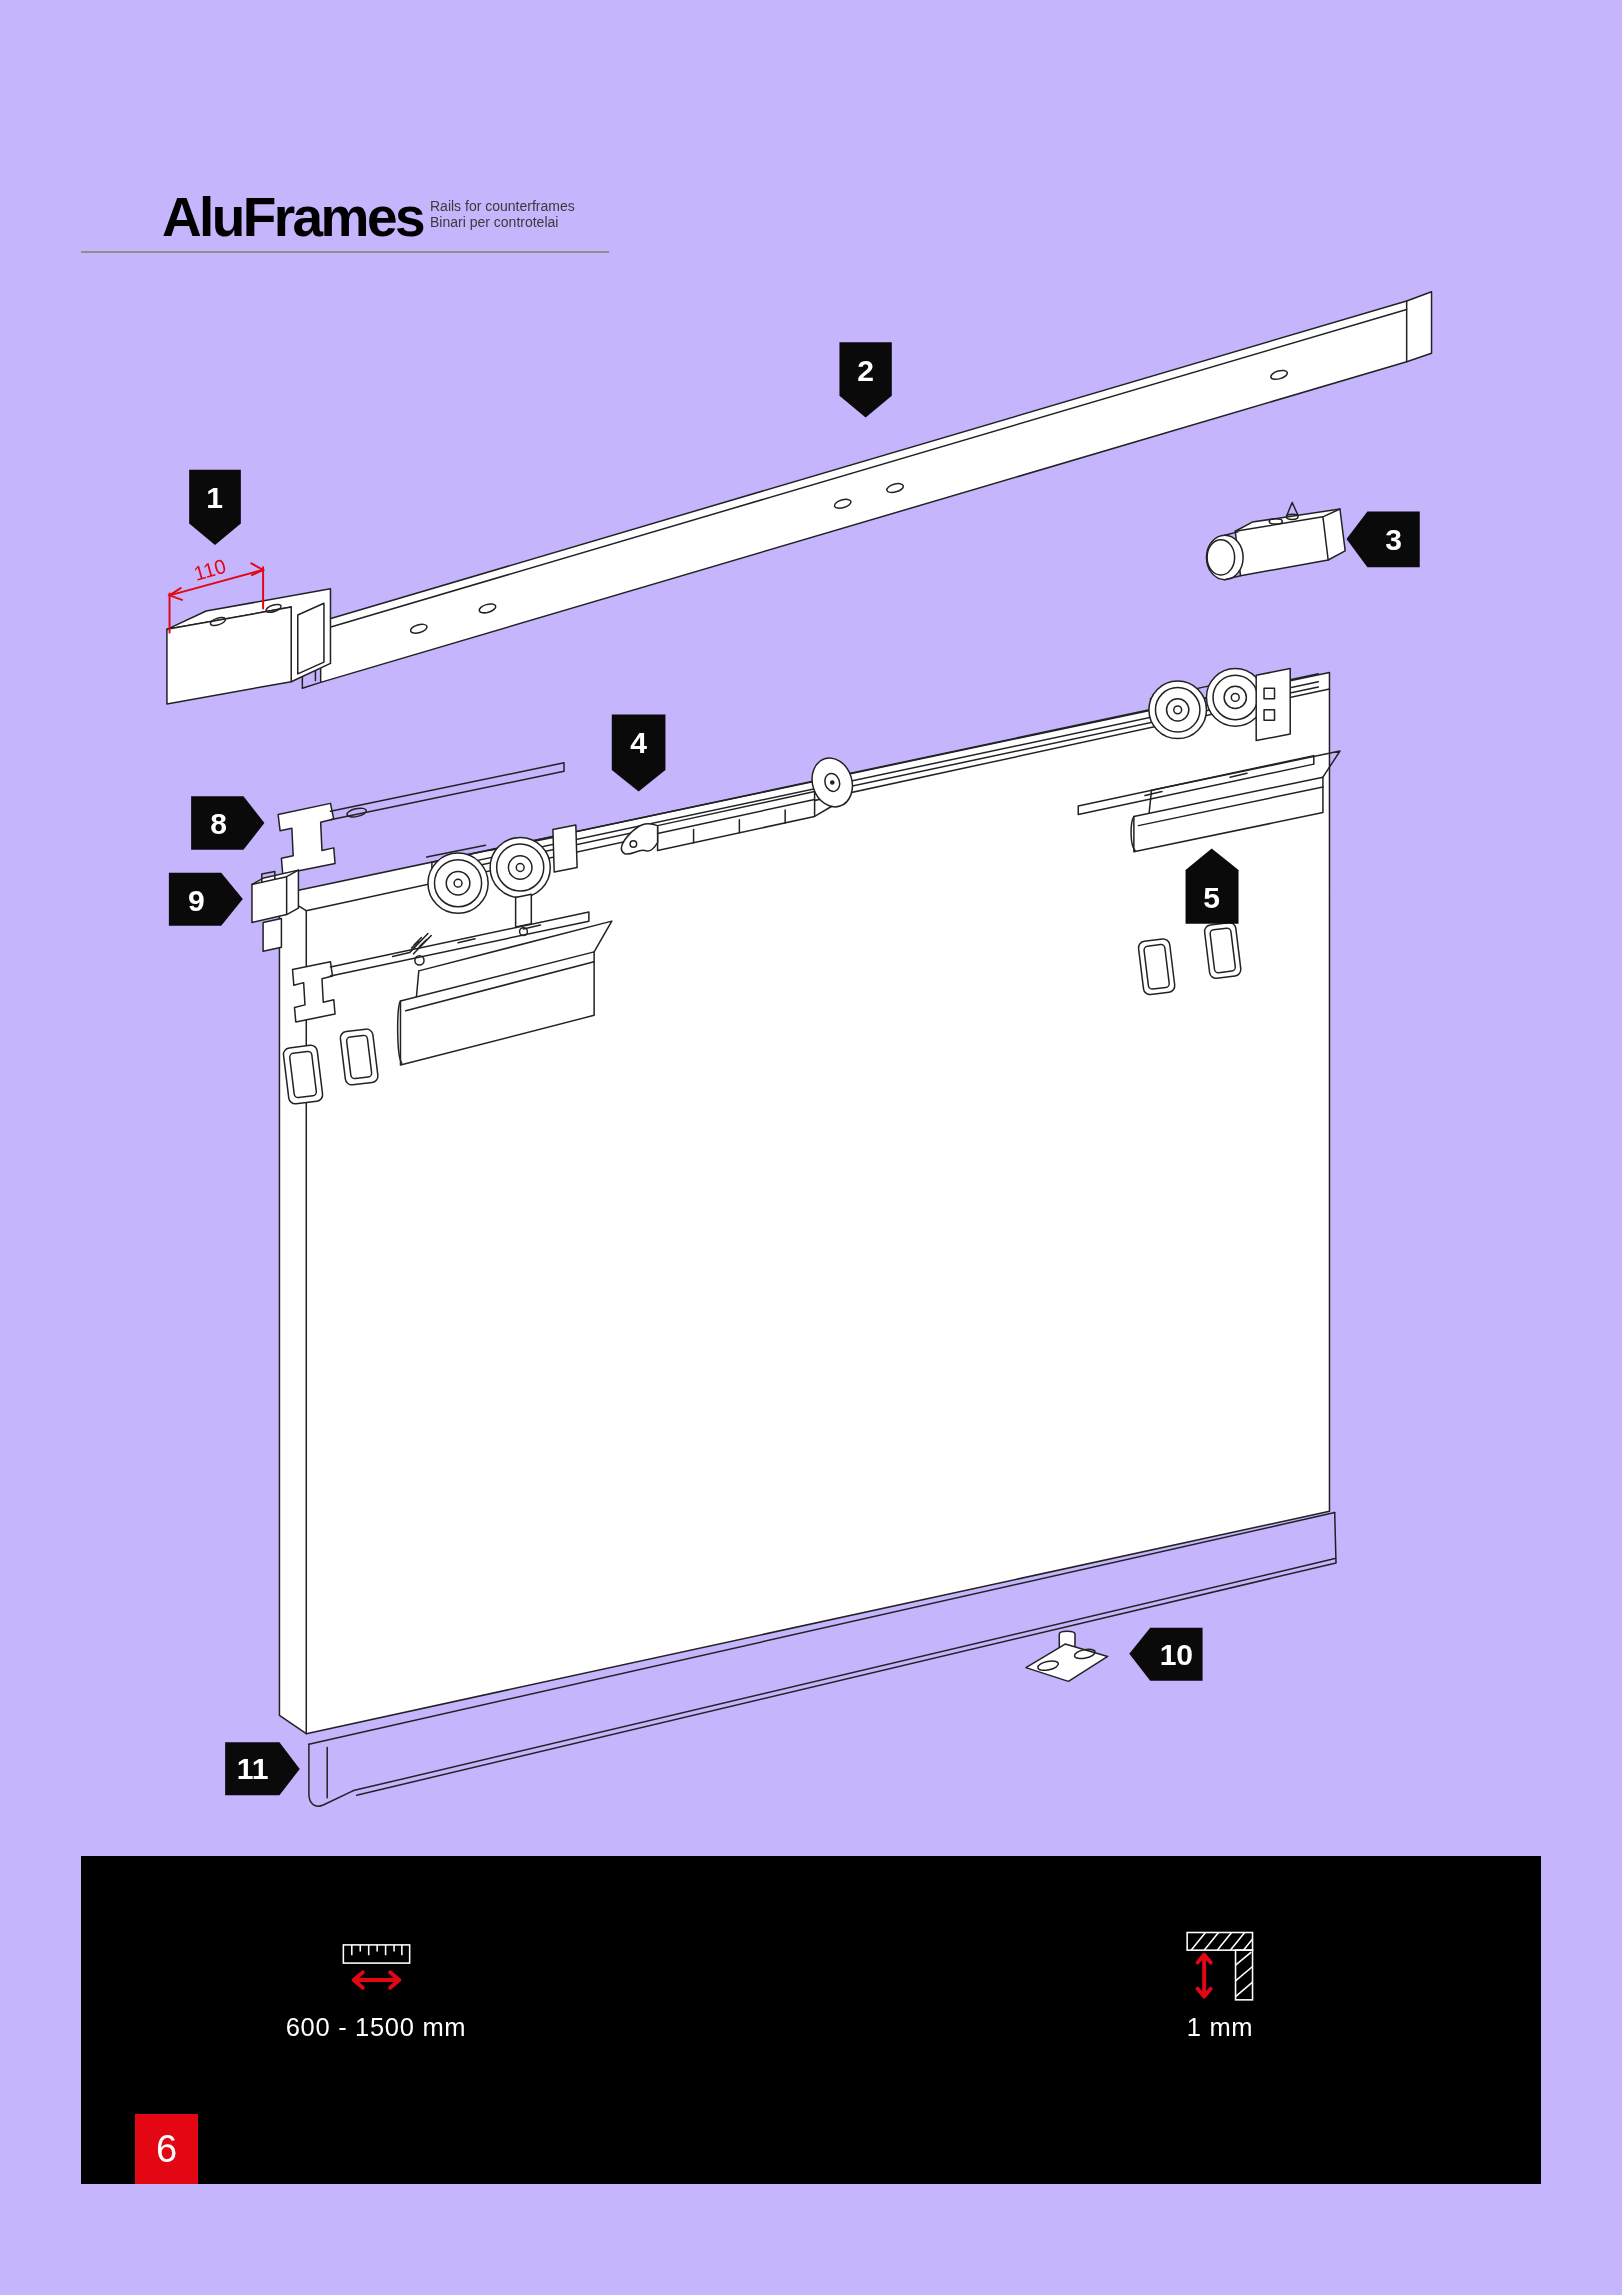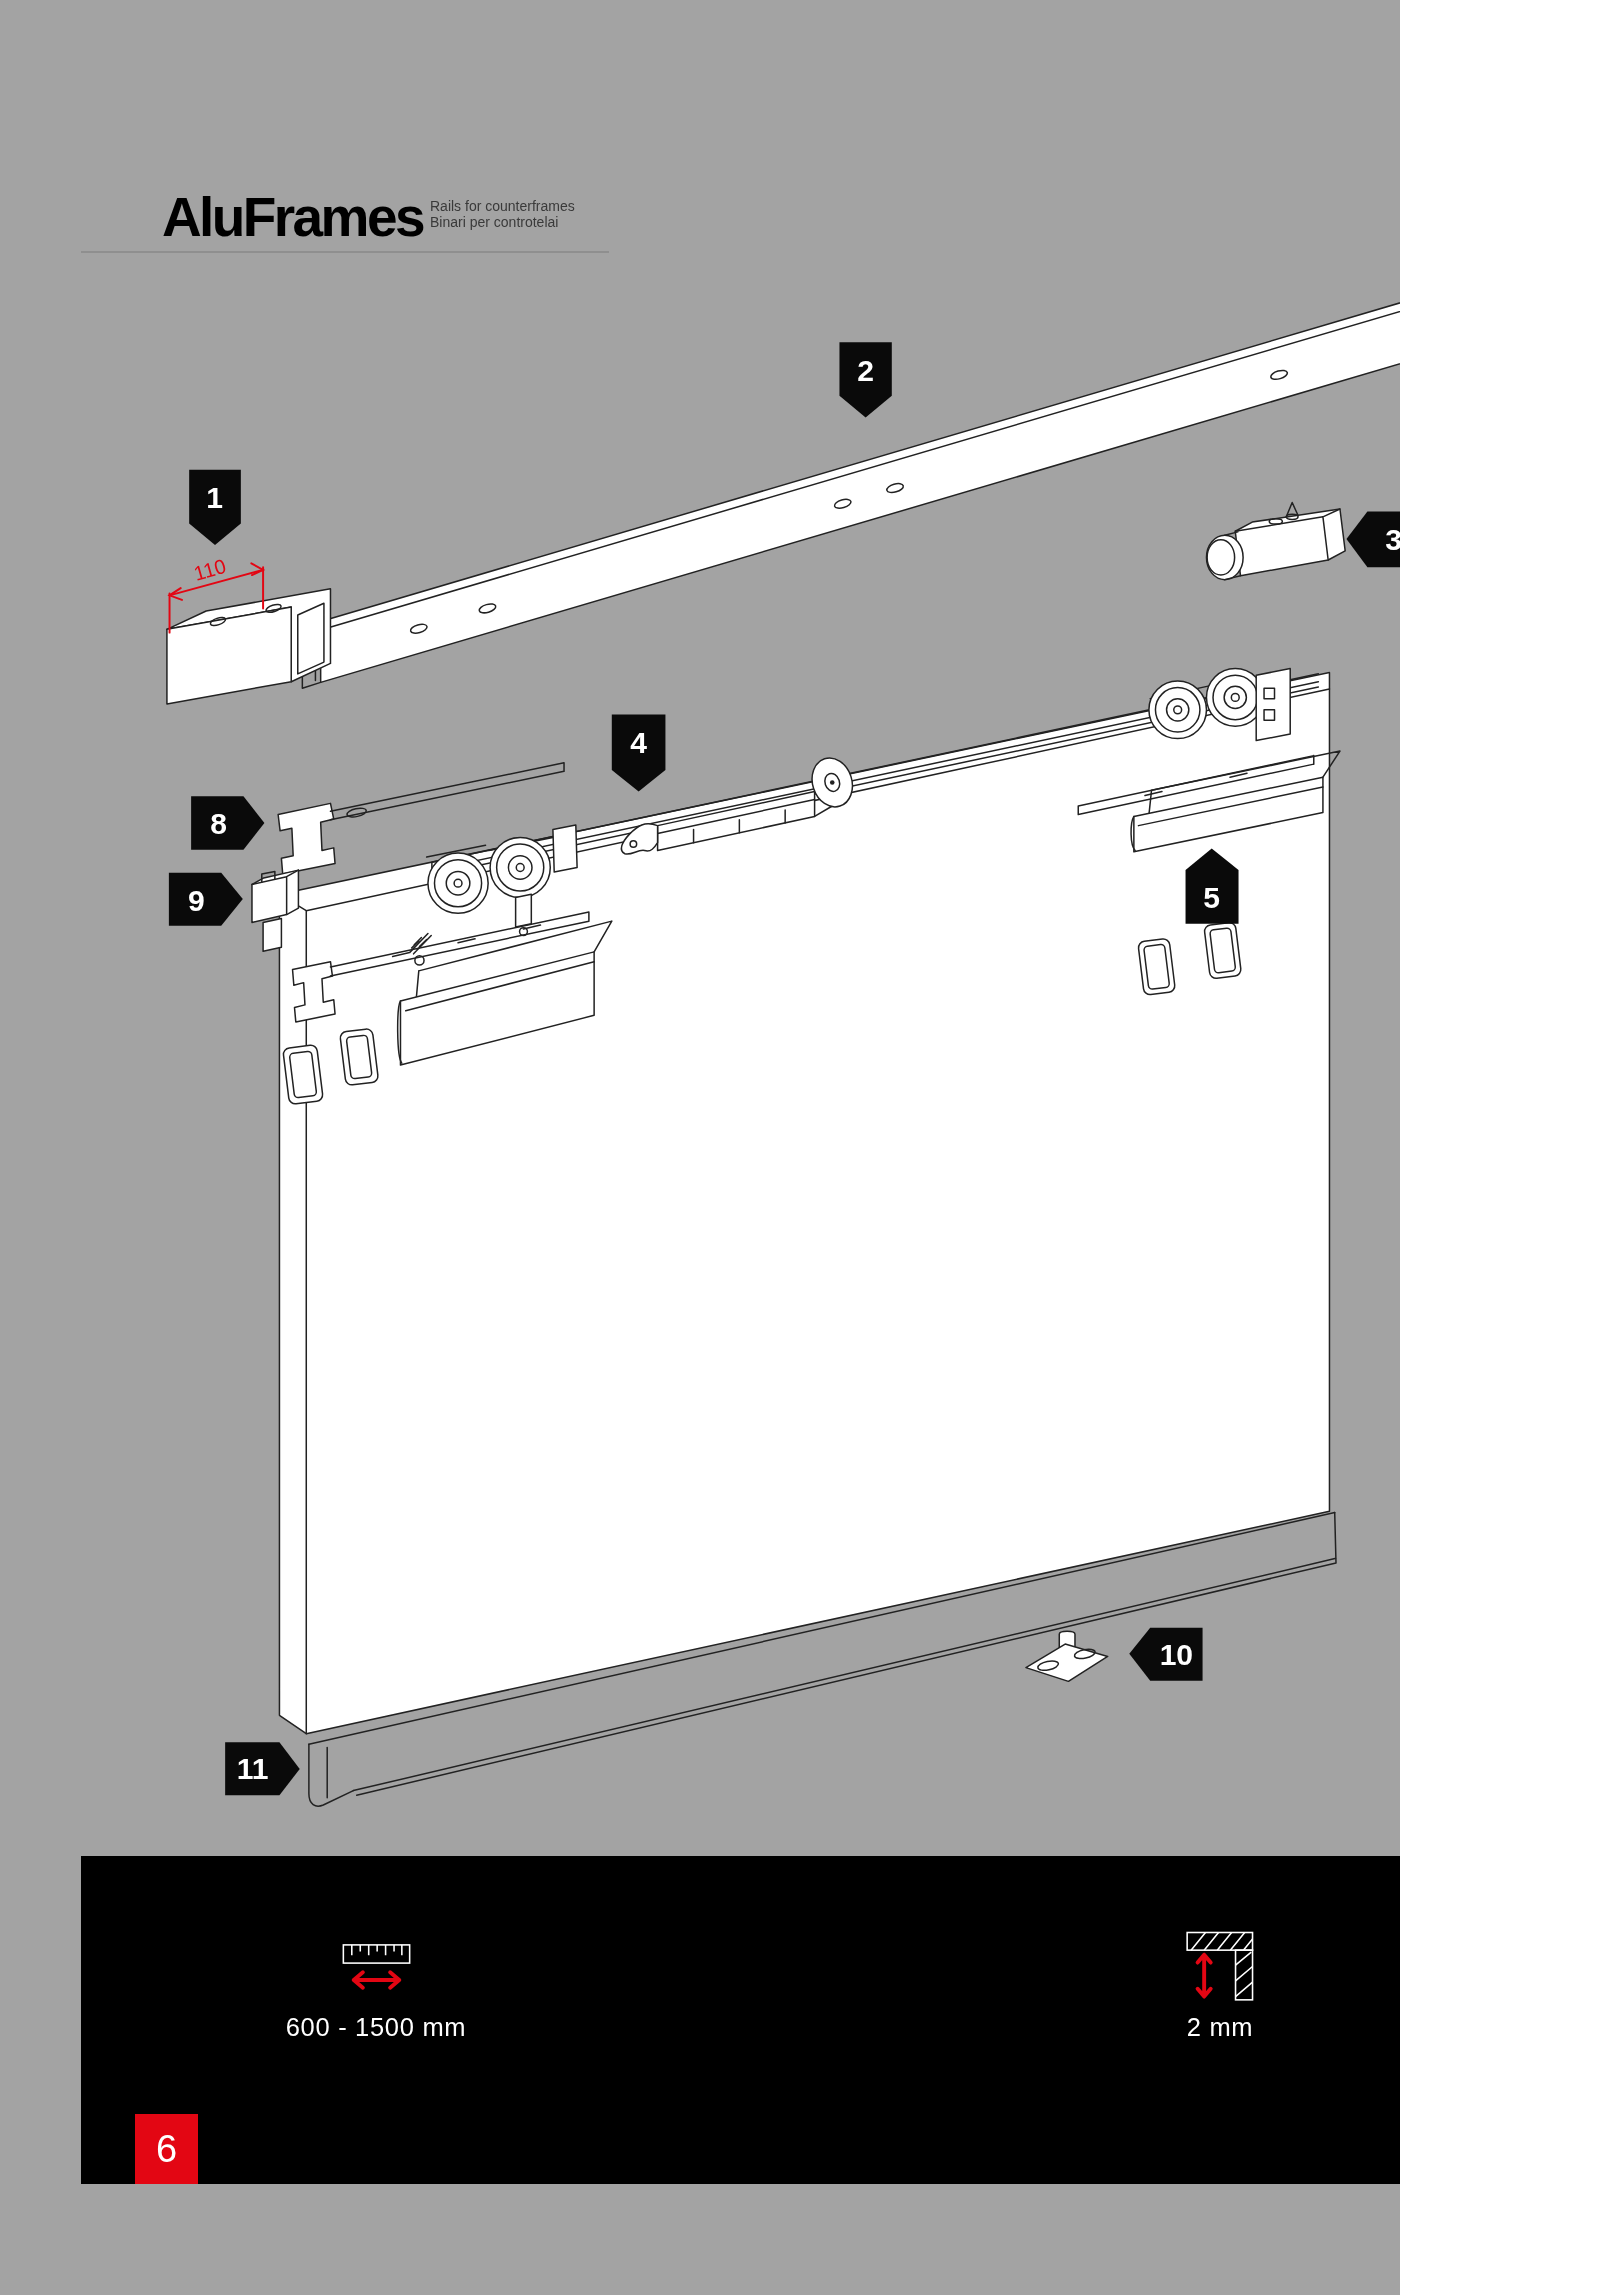--- a/index.html
+++ b/index.html
@@ -1,16 +1,16 @@
 <!DOCTYPE html>
 <html style="--accent: #e30613;font-size:10.5px"><head>
 <meta charset="utf-8">
 <style>
   html,body{margin:0;padding:0;background:#fff;}
-  .page{position:relative;width:1400px;height:2295px;background:#a3a3a3;overflow:hidden;
+  .page{position:relative;width:1622px;height:2295px;background:#c4b5fd;overflow:hidden;
         font-family:"Liberation Sans",sans-serif;color:#000;}
   .abs{position:absolute;}
   
   .title{left:162px;top:190px;font-size:55px;font-weight:bold;letter-spacing:-2.6px;line-height:1;}
   .subtitle{left:430px;top:198px;font-size:14px;color:#3a3a3a;line-height:1.16;font-weight:normal;}
   .divider{left:81px;top:251px;width:528px;height:2px;background:#8f8f8f;}
   
   .diagram{left:0;top:0;width:1622px;height:2295px;}
   .ln{fill:none;stroke:#222;stroke-width:2.3px;stroke-linejoin:round;stroke-linecap:round;}
   .wh{fill:#ffffff;stroke:#222;stroke-width:2.3px;stroke-linejoin:round;}
@@ -263,21 +263,21 @@
 
 
     <div class="spec" style="left:1139px;">
       <svg class="spec-icon" style="top:71px;" width="85" height="79" viewBox="0 0 130 120">
         <rect class="ico-w2" x="14" y="8" width="100" height="27"></rect>
         <path class="ico-w2" d="M20,35 L42,8 M40,35 L62,8 M60,35 L82,8 M80,35 L102,8 M100,35 L114,18"></path>
         <rect class="ico-w2" x="88" y="35" width="26" height="76"></rect>
         <path class="ico-w2" d="M88,58 L112,38 M88,82 L114,60 M88,106 L114,84"></path>
         <path class="ico-r" d="M40,44 L40,104 M40,42 L30,54 M40,42 L50,54 M40,106 L30,94 M40,106 L50,94"></path>
       </svg>
-      <div class="spec-text">2 mm</div>
+      <div class="spec-text">1 mm</div>
     </div>
   </div>
 
   <div class="abs pagebox">
     <span>6</span>
   </div>
 
 </div>
 
 

